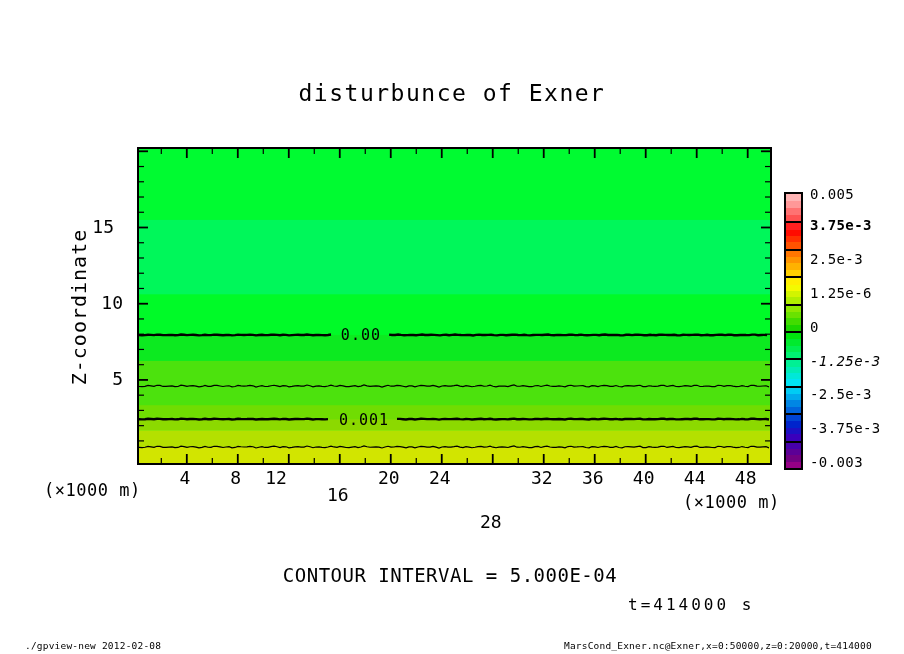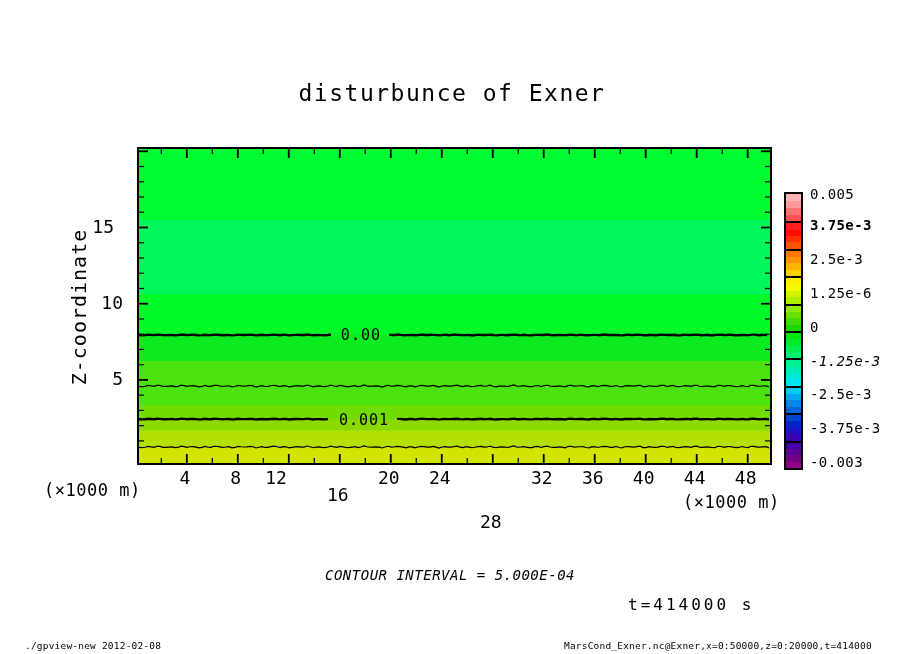--- a/index.html
+++ b/index.html
@@ -4,21 +4,21 @@
 <style>
   html,body{margin:0;padding:0;background:#fff;}
   .page{position:relative;width:904px;height:654px;background:#ffffff;overflow:hidden;
         font-family:"DejaVu Sans Mono", monospace;color:#000;}
   .abs{position:absolute;white-space:nowrap;}
   .center-anchor{transform:translate(-50%,-50%);}
   .title{font-size:23px;letter-spacing:1.5px;}
   .axis-title{font-size:20px;letter-spacing:1px;}
   .y-title{transform:translate(-50%,-50%) rotate(-90deg);}
   .unit-label{font-size:17px;letter-spacing:0.5px;}
-  .note{font-size:14px;letter-spacing:0.5px;font-style:italic;}
+  .note{font-size:19px;letter-spacing:0.5px;}
   .time-note{font-size:16px;letter-spacing:3px;}
   .footer{font-size:9.5px;letter-spacing:0.2px;}
   .plot{position:absolute;left:137px;top:147px;width:631px;height:314px;
         border:2px solid #000;background:#00fa28;}
   .plot svg{position:absolute;left:0;top:0;}
   .contour-label{position:absolute;font-size:15px;letter-spacing:1px;transform:translate(-50%,-50%);}
   .colorbar{position:absolute;left:784px;top:192px;width:15px;height:274px;border:2px solid #000;}
   .cb-seg{width:100%;box-sizing:border-box;display:flex;flex-direction:column;}
   .cb-seg + .cb-seg{border-top:2px solid #000;}
   .cb-stripe{flex:1;}

